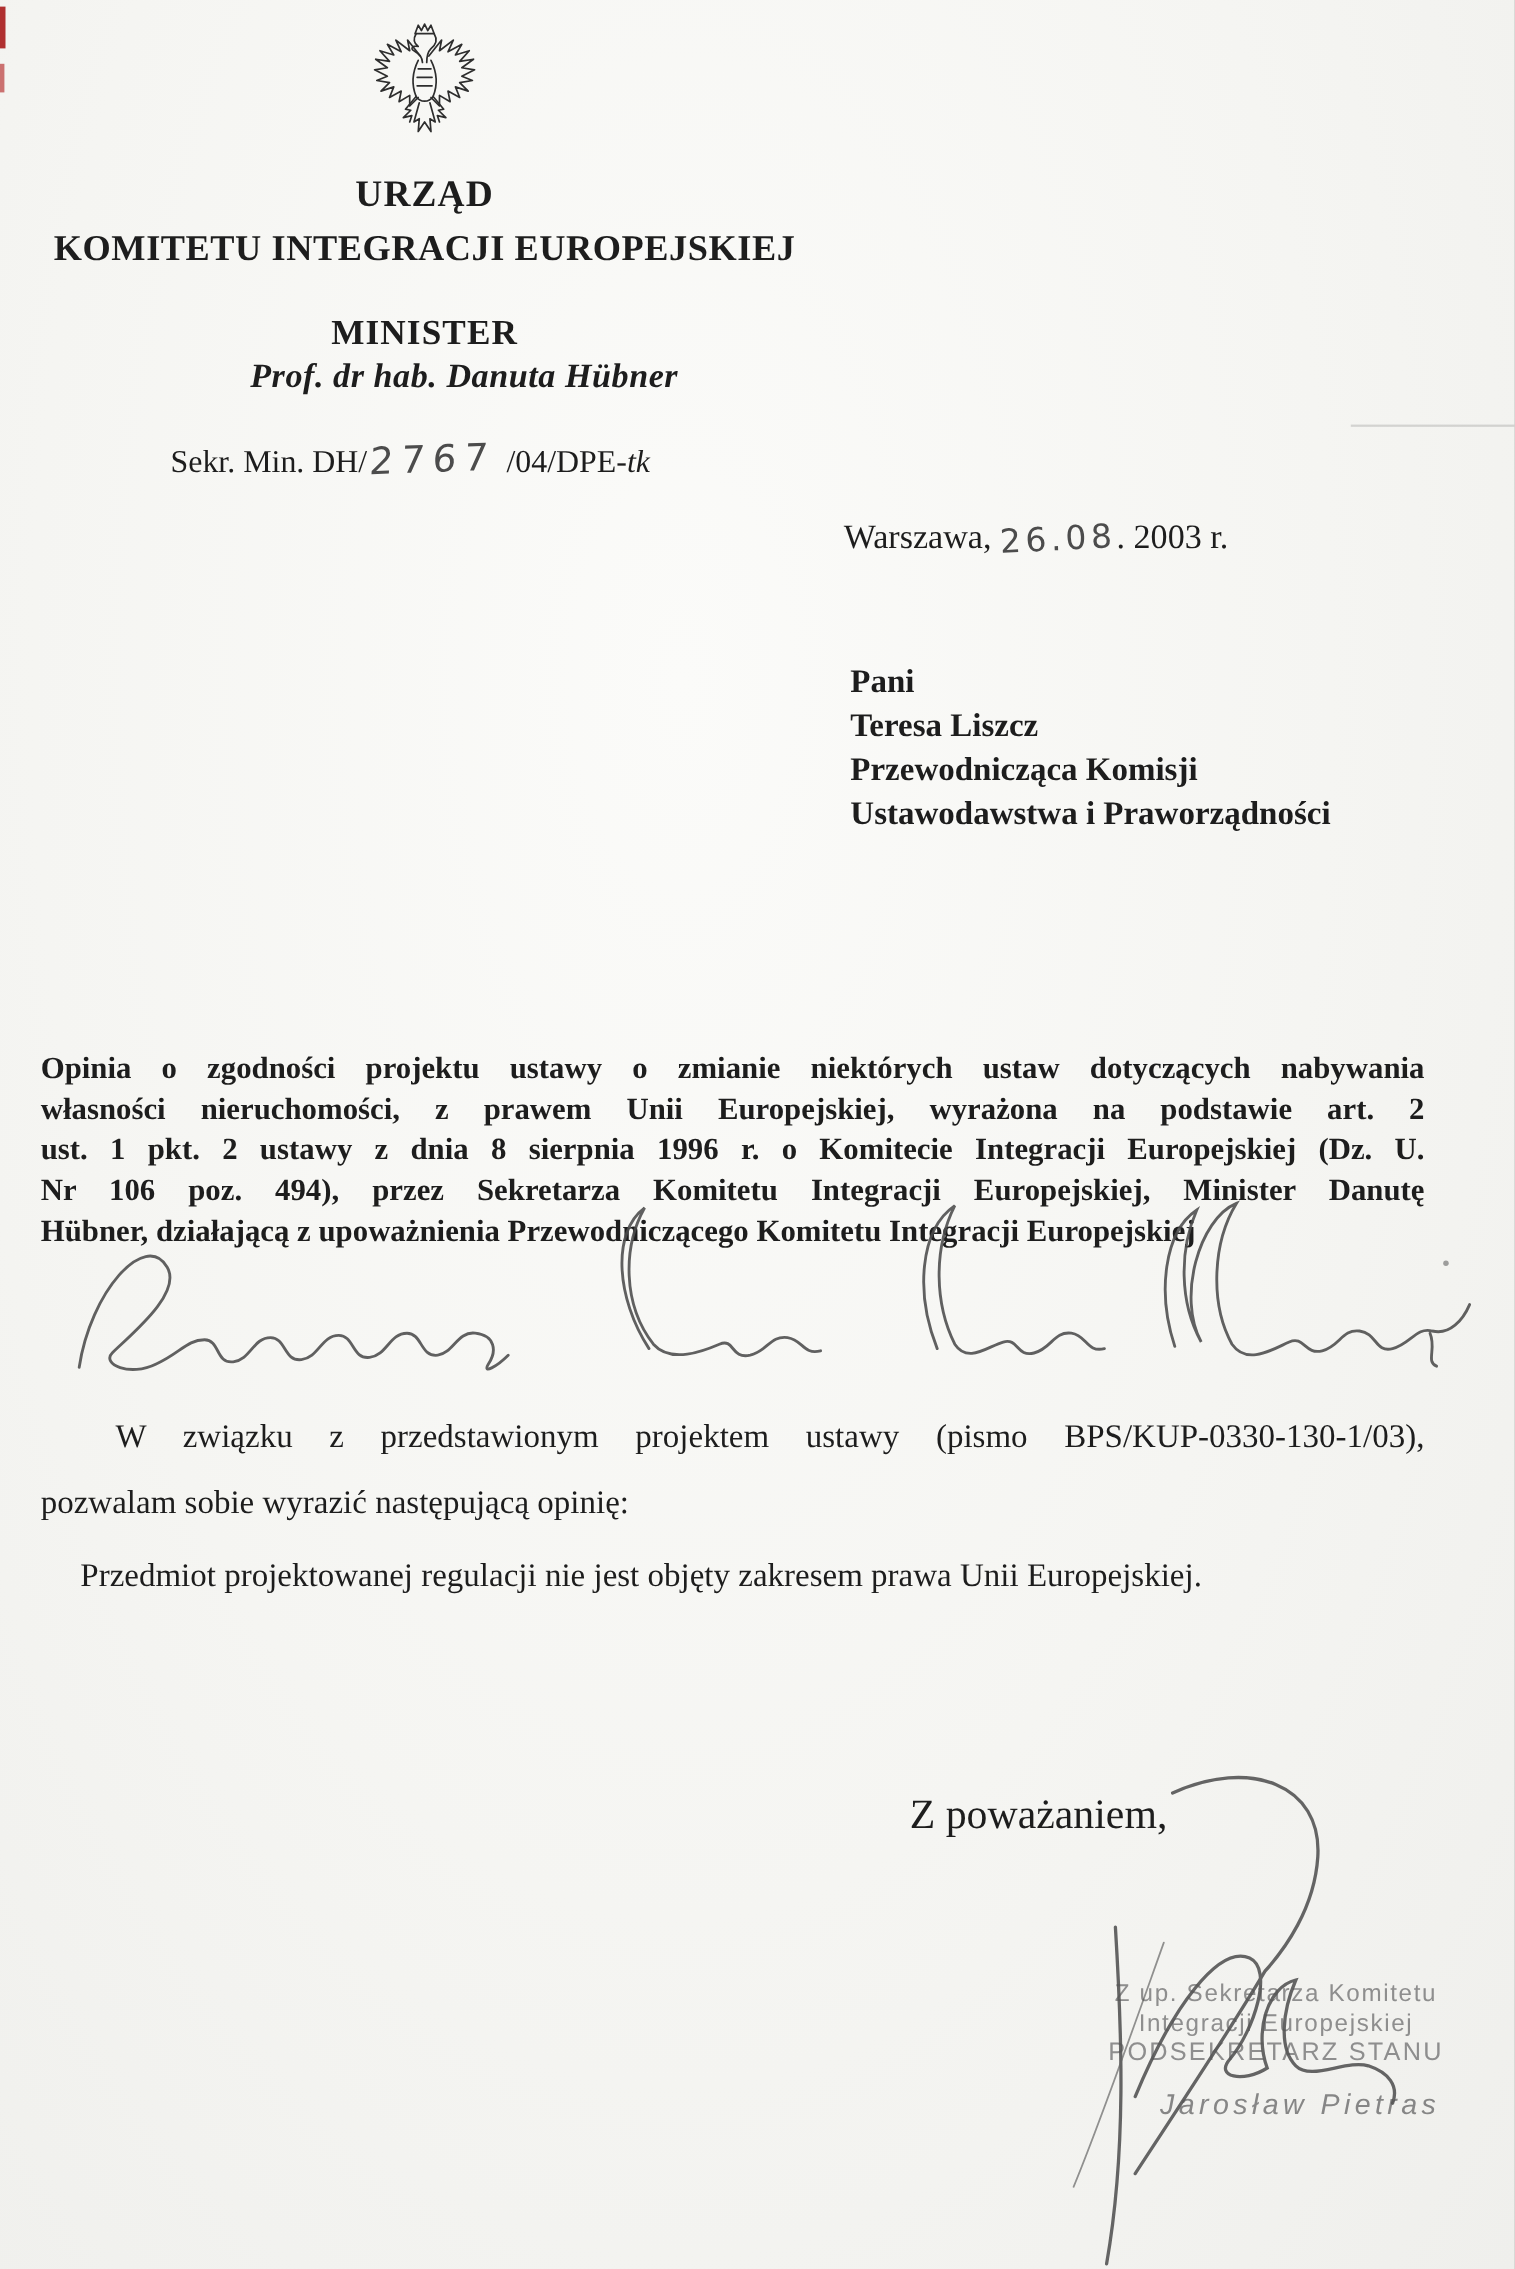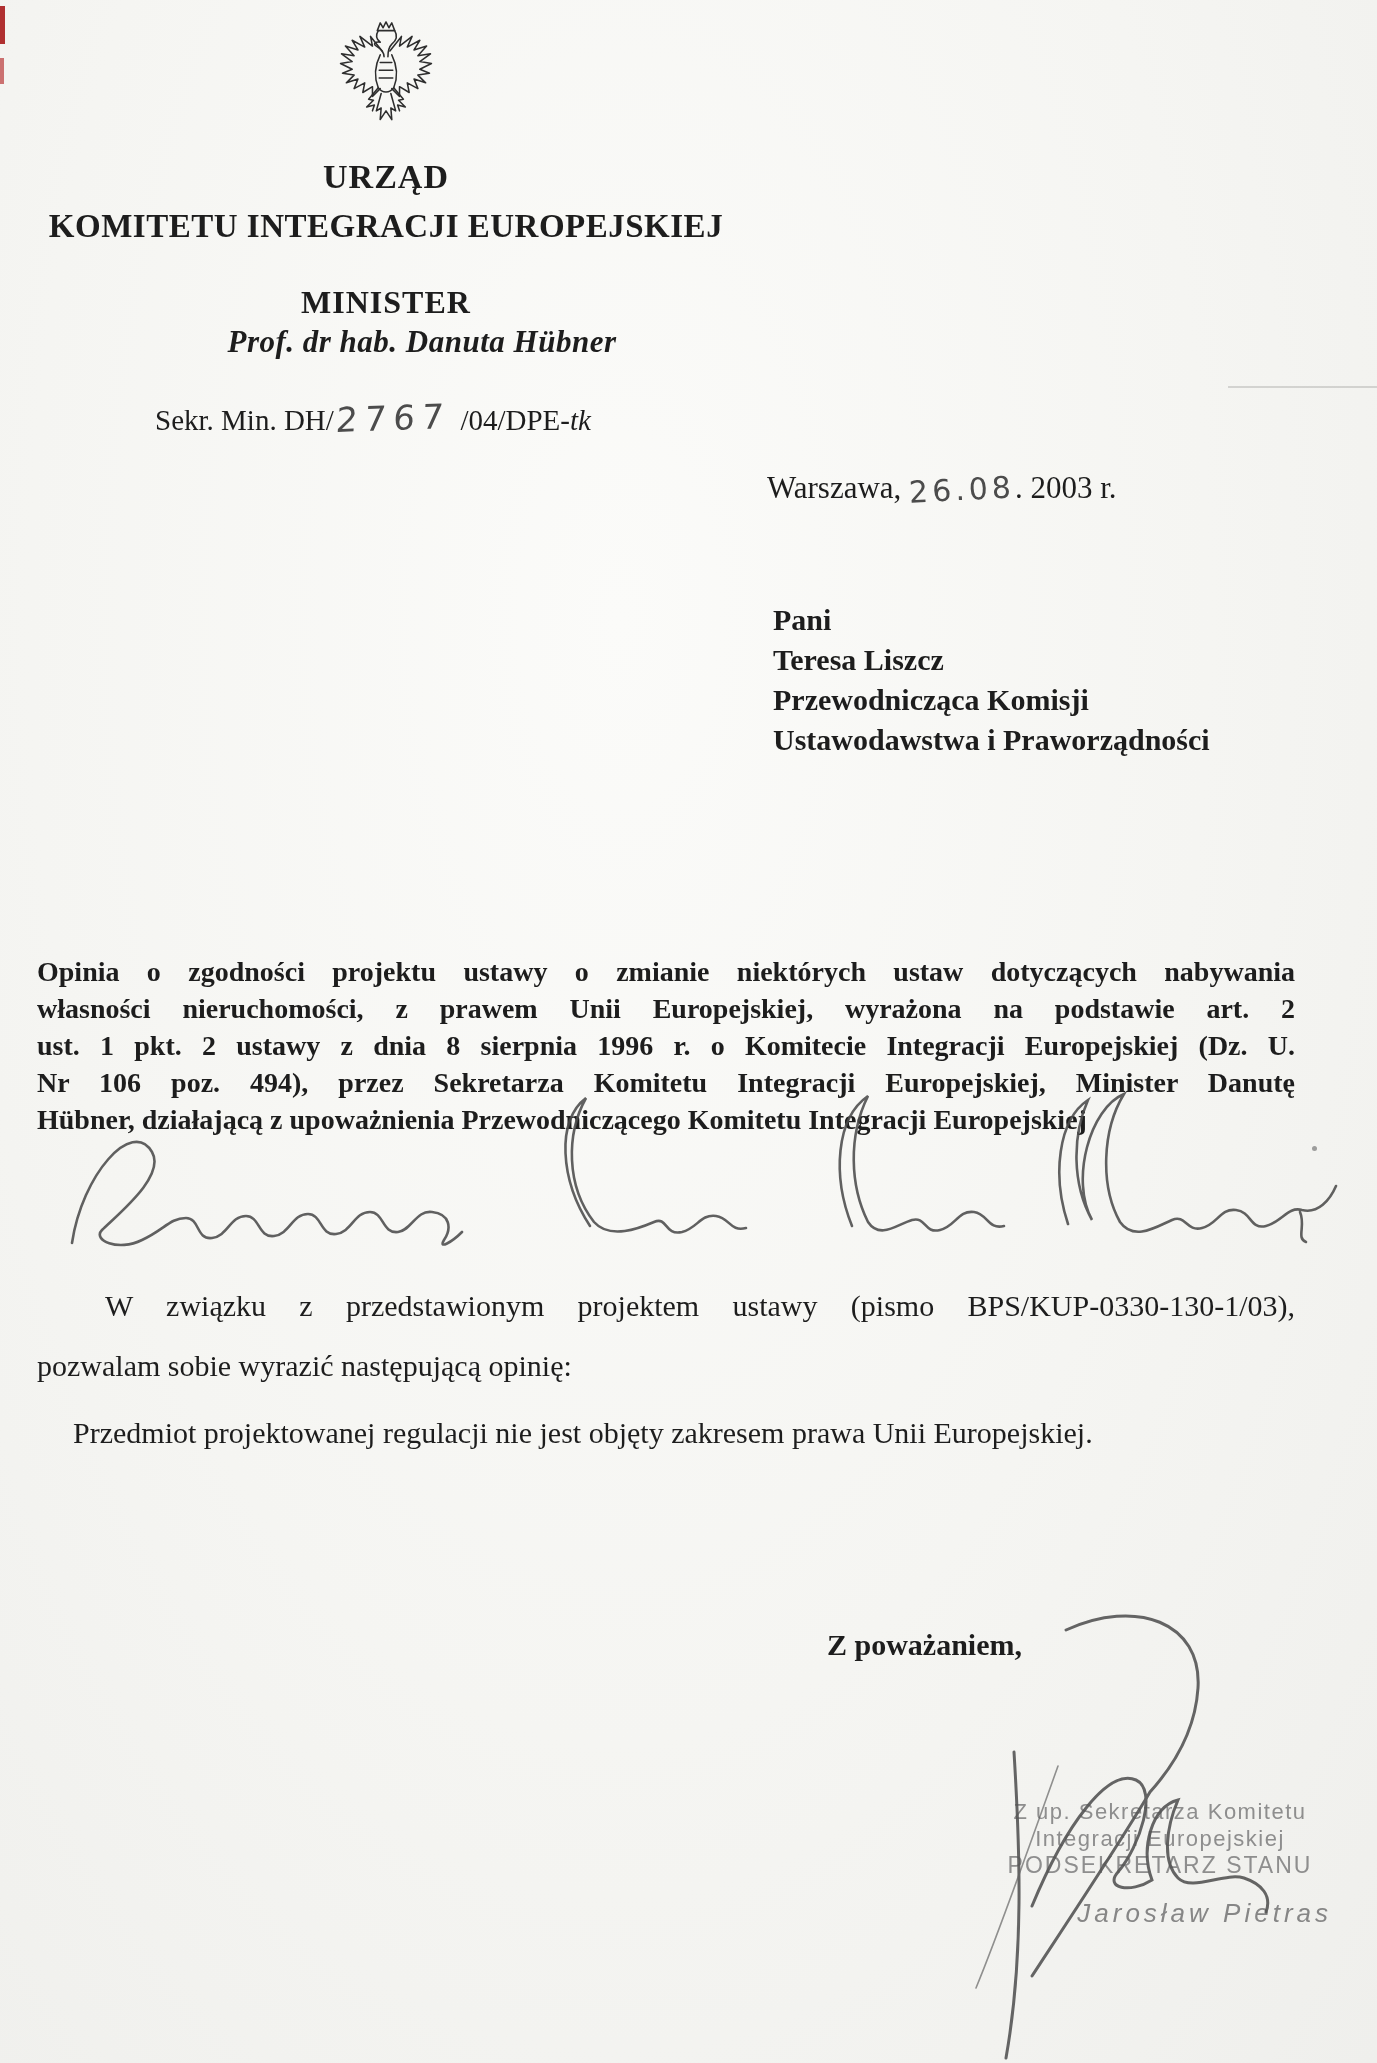--- a/index.html
+++ b/index.html
@@ -33,31 +33,31 @@
   .hand-date{font-size:30px;letter-spacing:4px;transform:rotate(-3deg);vertical-align:-2px;}
   
   .recipient{left:773px;top:600px;font-size:30px;font-weight:700;line-height:40px;}
   
   .subject{left:37px;top:953px;width:1258px;font-size:28px;font-weight:700;line-height:37px;}
   .jline{text-align:justify;text-align-last:justify;}
   
   .para1{left:37px;top:1276px;width:1258px;font-size:30px;line-height:60px;}
   .para1 .l1{text-align:justify;text-align-last:justify;padding-left:68px;}
   .para2{left:37px;top:1416px;width:1258px;font-size:30px;margin-left:36px;}
-  .valediction{left:827px;top:1628px;font-size:30px;font-weight:bold;}
+  .valediction{left:827px;top:1628px;font-size:38px;}
   
   .stamp{
     left:960px;top:1798px;width:400px;
     font-family:"Liberation Sans", sans-serif;
     color:#8e8e8e;text-align:center;line-height:27px;
     font-size:22px;letter-spacing:1.5px;
   }
   .stamp .caps{font-size:23px;letter-spacing:2px;}
   .stamp-name{
-    left:1032px;top:1898px;width:300px;text-align:right;
+    left:1032px;top:1898px;width:300px;text-align:center;
     font-family:"Liberation Sans", sans-serif;
     font-style:italic;color:#868686;font-size:26px;letter-spacing:4px;white-space:nowrap;
   }
   
   svg.ink{pointer-events:none;}
   
   .red1{left:0;top:6px;width:5px;height:38px;background:#b03030;}
   .red2{left:0;top:58px;width:4px;height:26px;background:#c05050;opacity:.8;}
   .fold{left:1228px;top:386px;width:149px;height:2px;background:rgba(60,60,60,.18);}
   .straydot{left:1312px;top:1146px;width:5px;height:5px;border-radius:50%;background:#777;opacity:.7;}

